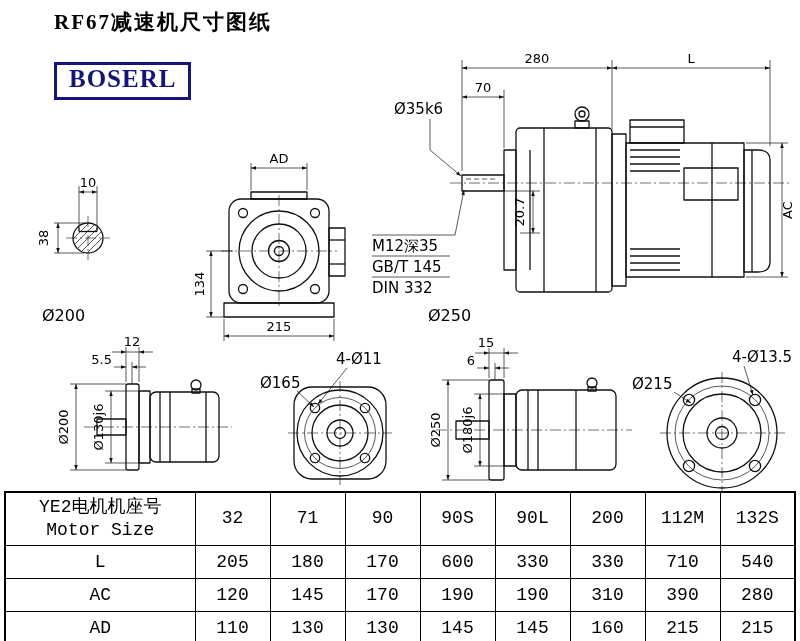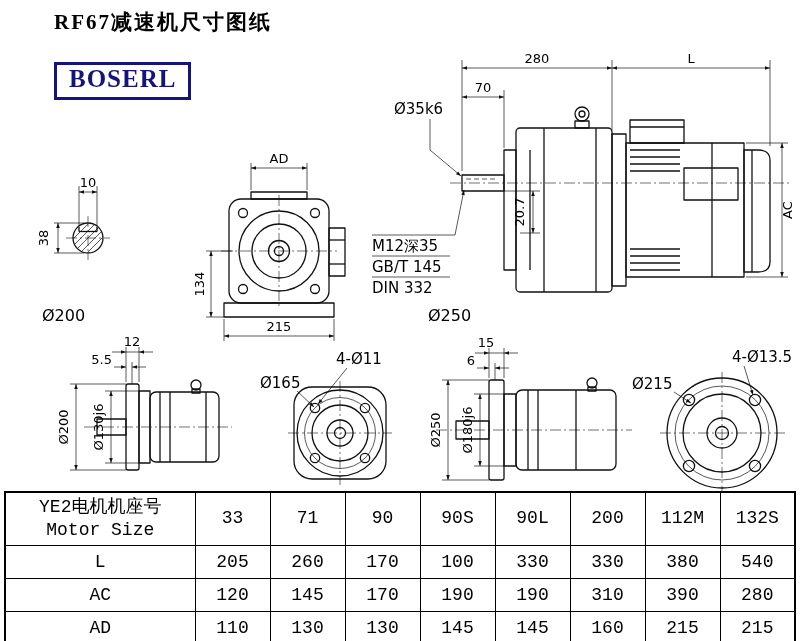--- a/index.html
+++ b/index.html
@@ -288,38 +288,38 @@
       <col style="width:75px">
       <col style="width:75px">
       <col style="width:75px">
   </colgroup>
   <tbody>
     <tr class="hdr">
       <th>
         <div>YE2电机机座号</div>
         <div>Motor Size</div>
       </th>
-      <th>33</th>
+      <th>32</th>
       <th>71</th>
       <th>90</th>
       <th>90S</th>
       <th>90L</th>
       <th>200</th>
       <th>112M</th>
       <th>132S</th>
     </tr>
     <tr>
       <th>L</th>
       <td>205</td>
-      <td>260</td>
+      <td>180</td>
       <td>170</td>
-      <td>100</td>
+      <td>600</td>
       <td>330</td>
       <td>330</td>
-      <td>380</td>
+      <td>710</td>
       <td>540</td>
     </tr>
     <tr>
       <th>AC</th>
       <td>120</td>
       <td>145</td>
       <td>170</td>
       <td>190</td>
       <td>190</td>
       <td>310</td>

